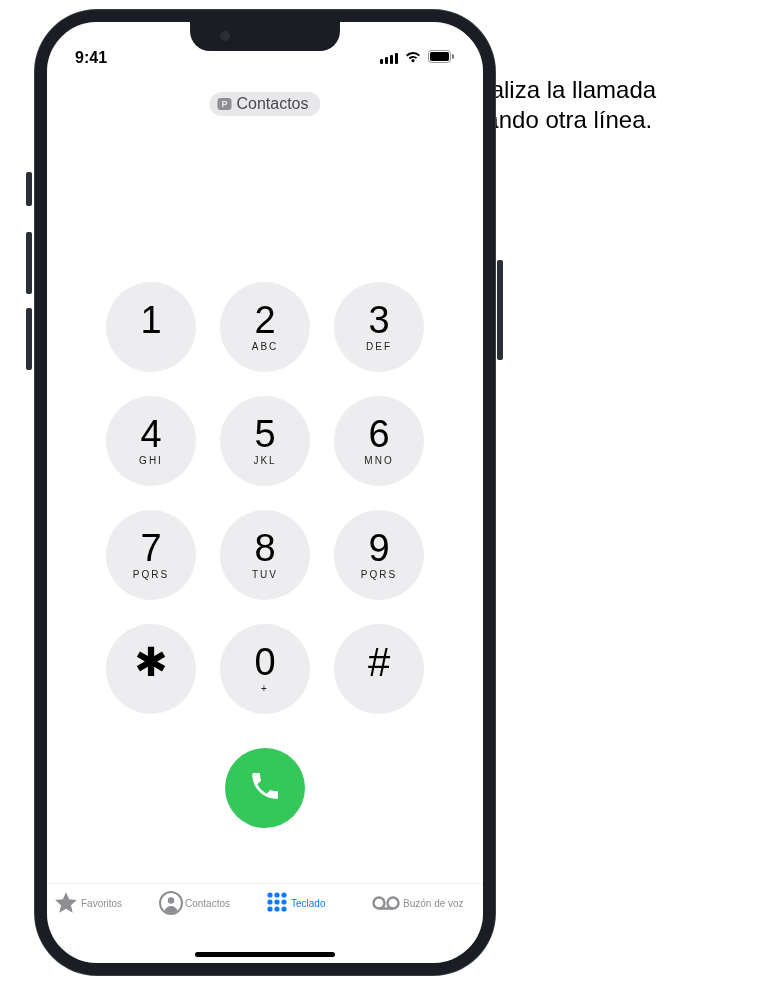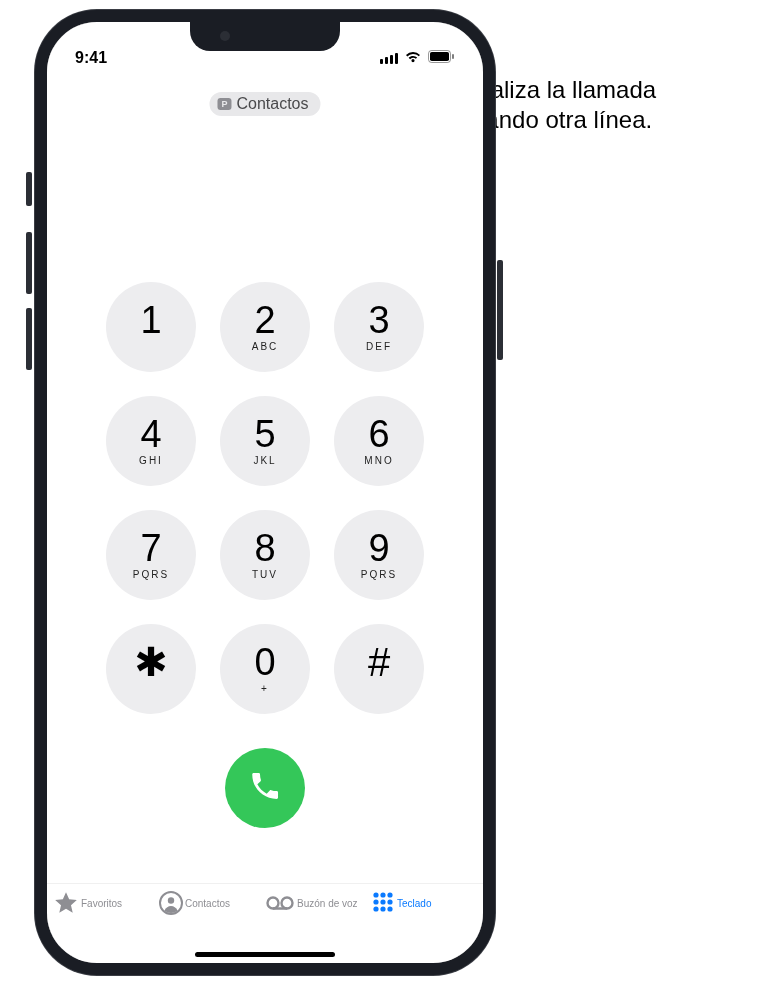--- a/index.html
+++ b/index.html
@@ -299,44 +299,44 @@
       </div>
       <div class="tab">
         <span class="ticon">
           <svg width="24" height="24" viewBox="0 0 24 24">
               <circle cx="12" cy="12" r="11" fill="none" stroke="#8e8e93" stroke-width="2"></circle>
               <circle cx="12" cy="9.5" r="3.2" fill="#8e8e93"></circle>
               <path fill="#8e8e93" d="M5.5 19.5c1.3-3 3.8-4.5 6.5-4.5s5.2 1.5 6.5 4.5c-1.7 1.7-4 2.5-6.5 2.5s-4.8-.8-6.5-2.5z"></path>
             </svg>
         </span>
         <span>Contactos</span>
-      </div>
-      <div class="tab">
-        <span class="ticon">
-          <svg width="30" height="24" viewBox="0 0 30 24" fill="none" stroke="#8e8e93" stroke-width="2.4">
-              <circle cx="8" cy="12" r="5.5"></circle>
-              <circle cx="22" cy="12" r="5.5"></circle>
-              <line x1="8" y1="17.5" x2="22" y2="17.5"></line>
-            </svg>
-        </span>
-        <span>Buzón de voz</span>
       </div>
       <div class="tab active">
         <span class="ticon">
           <svg width="24" height="24" viewBox="0 0 24 24" fill="#0a7aff">
             <circle cx="5" cy="4" r="2.6"></circle>
               <circle cx="12" cy="4" r="2.6"></circle>
               <circle cx="19" cy="4" r="2.6"></circle>
             <circle cx="5" cy="11" r="2.6"></circle>
               <circle cx="12" cy="11" r="2.6"></circle>
               <circle cx="19" cy="11" r="2.6"></circle>
             <circle cx="5" cy="18" r="2.6"></circle>
               <circle cx="12" cy="18" r="2.6"></circle>
               <circle cx="19" cy="18" r="2.6"></circle>
           </svg>
         </span>
         <span>Teclado</span>
       </div>
+      <div class="tab">
+        <span class="ticon">
+          <svg width="30" height="24" viewBox="0 0 30 24" fill="none" stroke="#8e8e93" stroke-width="2.4">
+              <circle cx="8" cy="12" r="5.5"></circle>
+              <circle cx="22" cy="12" r="5.5"></circle>
+              <line x1="8" y1="17.5" x2="22" y2="17.5"></line>
+            </svg>
+        </span>
+        <span>Buzón de voz</span>
+      </div>
     </div>
 
     <div class="home-indicator"></div>
   </div>
 </div>
 
 </body></html>

